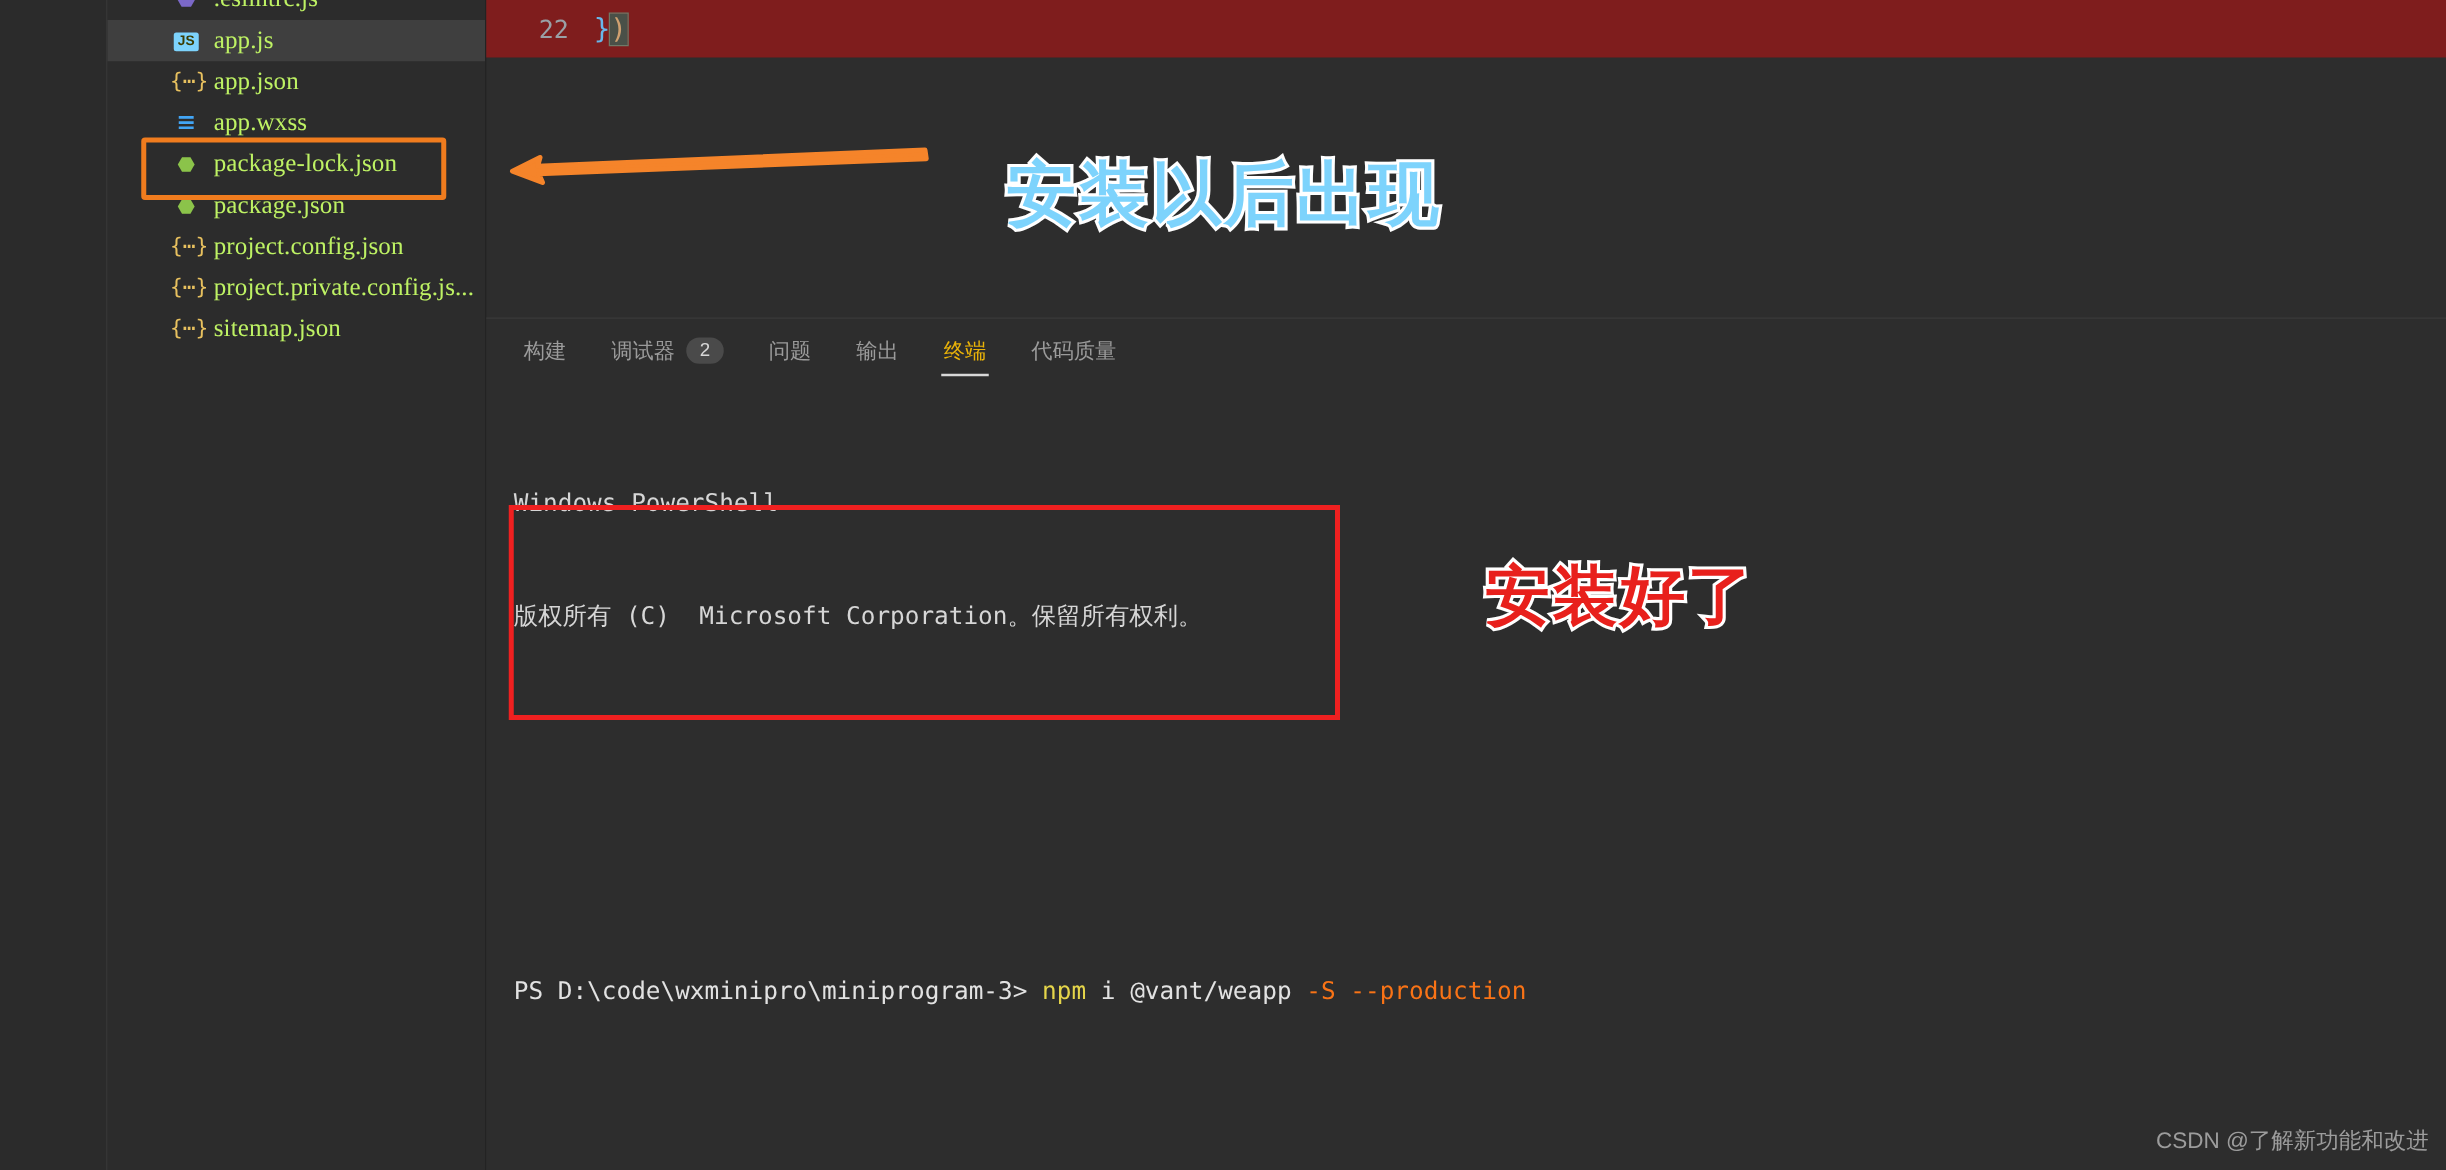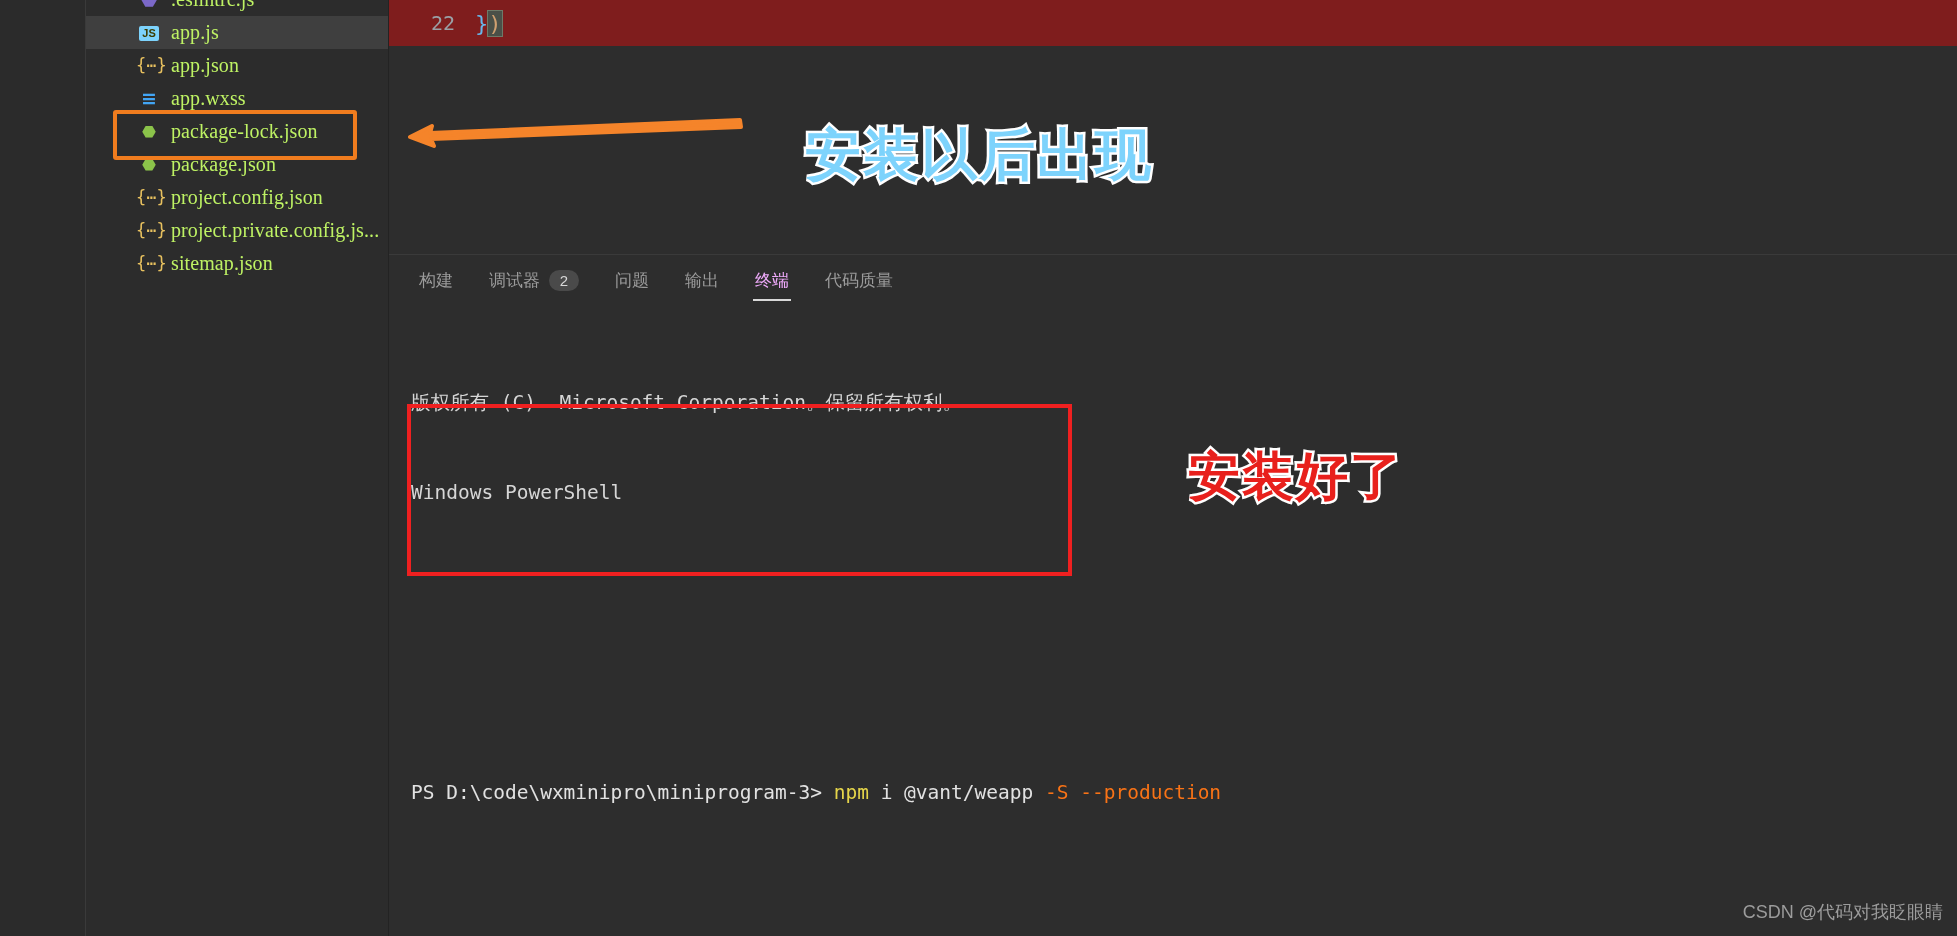--- a/index.html
+++ b/index.html
@@ -131,21 +131,21 @@
     display: flex;
     align-items: center;
     gap: 9px;
     margin-right: 28px;
     padding: 6px 4px;
     color: #9b9b9b;
     font-size: 17px;
     font-family: "Liberation Sans", sans-serif;
     cursor: default;
   }
-  .panel-tab.active { color: #f0abfc; }
+  .panel-tab.active { color: #eab308; }
   .panel-tab.active::after {
     content: "";
     position: absolute;
     left: 2px; right: 2px; bottom: -3px;
     height: 2px;
     background: #d8d8d8;
   }
   .tab-badge {
     background: #4a4a4a;
     color: #d7d7d7;
@@ -311,22 +311,22 @@
     </div>
     <div class="panel-tab active">
       <span>终端</span>
     </div>
     <div class="panel-tab">
       <span>代码质量</span>
     </div>
   </div>
 
   <div id="terminal">
+    <div class="term-line">Windows PowerShell</div>
     <div class="term-line">版权所有 (C)  Microsoft Corporation。保留所有权利。</div>
-    <div class="term-line">Windows PowerShell</div>
     <div class="blank"></div>
     <div class="blank"></div>
 
     <div class="term-line"><span class="c-white">PS D:\code\wxminipro\miniprogram-3&gt;</span><span class="c-white"> </span><span class="c-yellow">npm</span><span class="c-white"> i @vant/weapp</span><span class="c-dim"> -S --production</span></div>
 
     
 
     
     
 
@@ -338,13 +338,13 @@
 <div id="orange-box"></div>
 <div id="red-box"></div>
 
 <svg id="arrow-svg" viewBox="0 0 350 80">
   <path d="M 340 20 L 30 33 L 32 26 L 10 37 L 34 46 L 31 39 L 341 27 Z" fill="#f5842a" stroke="#f5842a" stroke-width="4" stroke-linejoin="round"></path>
 </svg>
 
 <div class="anno-text" id="anno-orange">安装以后出现</div>
 <div class="anno-text" id="anno-red">安装好了</div>
 
-<div id="watermark">CSDN @代码对我眨眼睛</div>
+<div id="watermark">CSDN @了解新功能和改进</div>
 
 </body></html>

